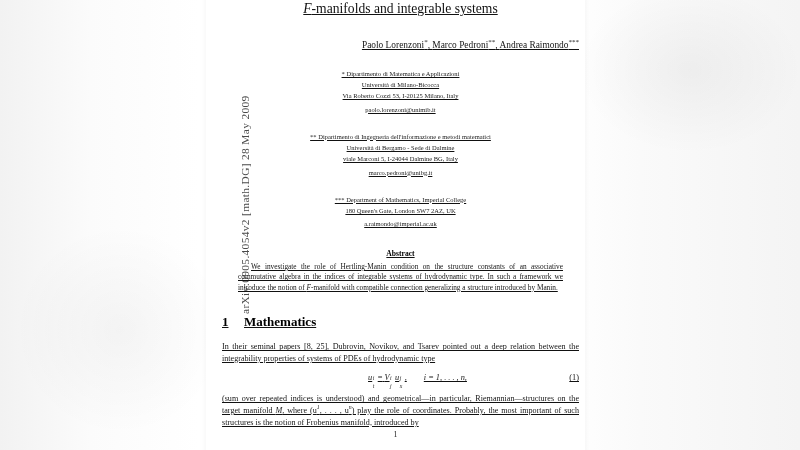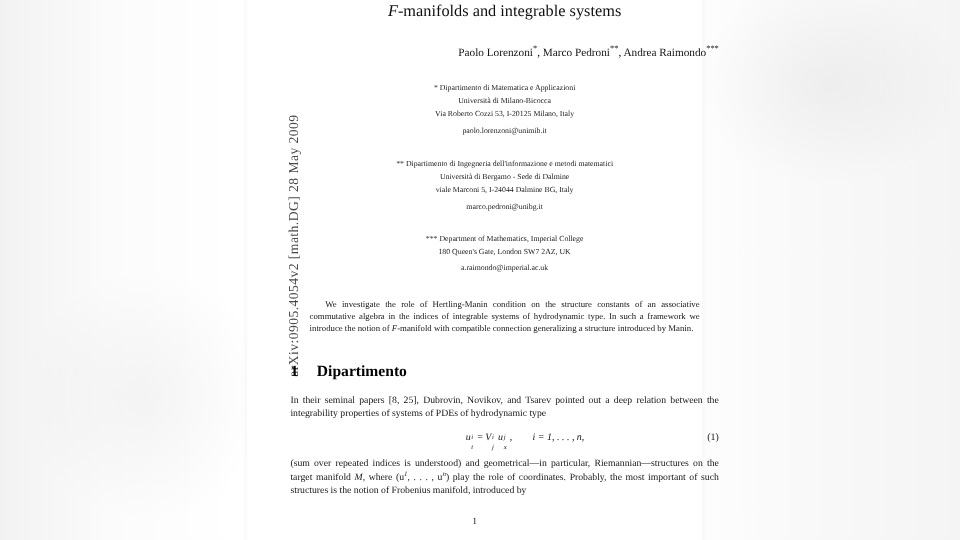--- a/index.html
+++ b/index.html
@@ -53,23 +53,24 @@
     color: #4a4a4a;
     white-space: nowrap;
     display: flex;
     align-items: center;
     justify-content: flex-start;
   }
 
   
   #article-column {
     position: absolute;
-    left: 36px;
+    left: 16px;
     top: 6px;
     width: 357px;
+    text-decoration: underline;
   }
 
   .doc-title {
     text-align: center;
     font-size: 13.6px;
     line-height: 17px;
     color: #101010;
     margin: 0 0 0 0;
     padding: 0 22px;
   }
@@ -260,26 +261,27 @@
       <span class="aff-email">marco.pedroni@unibg.it</span>
     </div>
 
     <div class="affiliation-block">
       <span class="aff-line">*** Department of Mathematics, Imperial College</span>
       <span class="aff-line">180 Queen's Gate, London SW7 2AZ, UK</span>
       <span class="aff-email">a.raimondo@imperial.ac.uk</span>
     </div>
 
     <div class="abstract-wrap">
+      <div class="abstract-heading">Abstract</div>
       <div class="abstract-body"><span>We investigate the role of Hertling-Manin condition on the structure constants of an associative commutative algebra in the indices of integrable systems of hydrodynamic type. In such a framework we introduce the notion of </span><span class="mathit">F</span><span>-manifold with compatible connection generalizing a structure introduced by Manin.</span></div>
     </div>
 
     <div class="section-heading">
       <span class="sec-num">1</span>
-        <span>Dipartimento</span>
+        <span>Mathematics</span>
     </div>
 
     <div class="body-paragraph no-indent">In their seminal papers [8, 25], Dubrovin, Novikov, and Tsarev pointed out a deep relation between the integrability properties of systems of PDEs of hydrodynamic type</div>
 
     <div class="equation-row">
       <div class="equation-spacer"></div>
       <div class="equation-body"><span>u</span><span class="idx"><span class="sup-i">i</span><span class="sub-i">t</span></span><span class="idx-pad"></span><span class="roman">=</span> <span>V</span><span class="idx"><span class="sup-i">i</span><span class="sub-i">j</span></span><span class="idx-pad"></span><span>u</span><span class="idx"><span class="sup-i">j</span><span class="sub-i">x</span></span><span class="idx-pad"></span><span class="roman">,</span><span class="gap"></span><span>i = 1, . . . , n,</span></div>
       <div class="equation-spacer"></div>
       <div class="equation-tag">(1)</div>
     </div>

